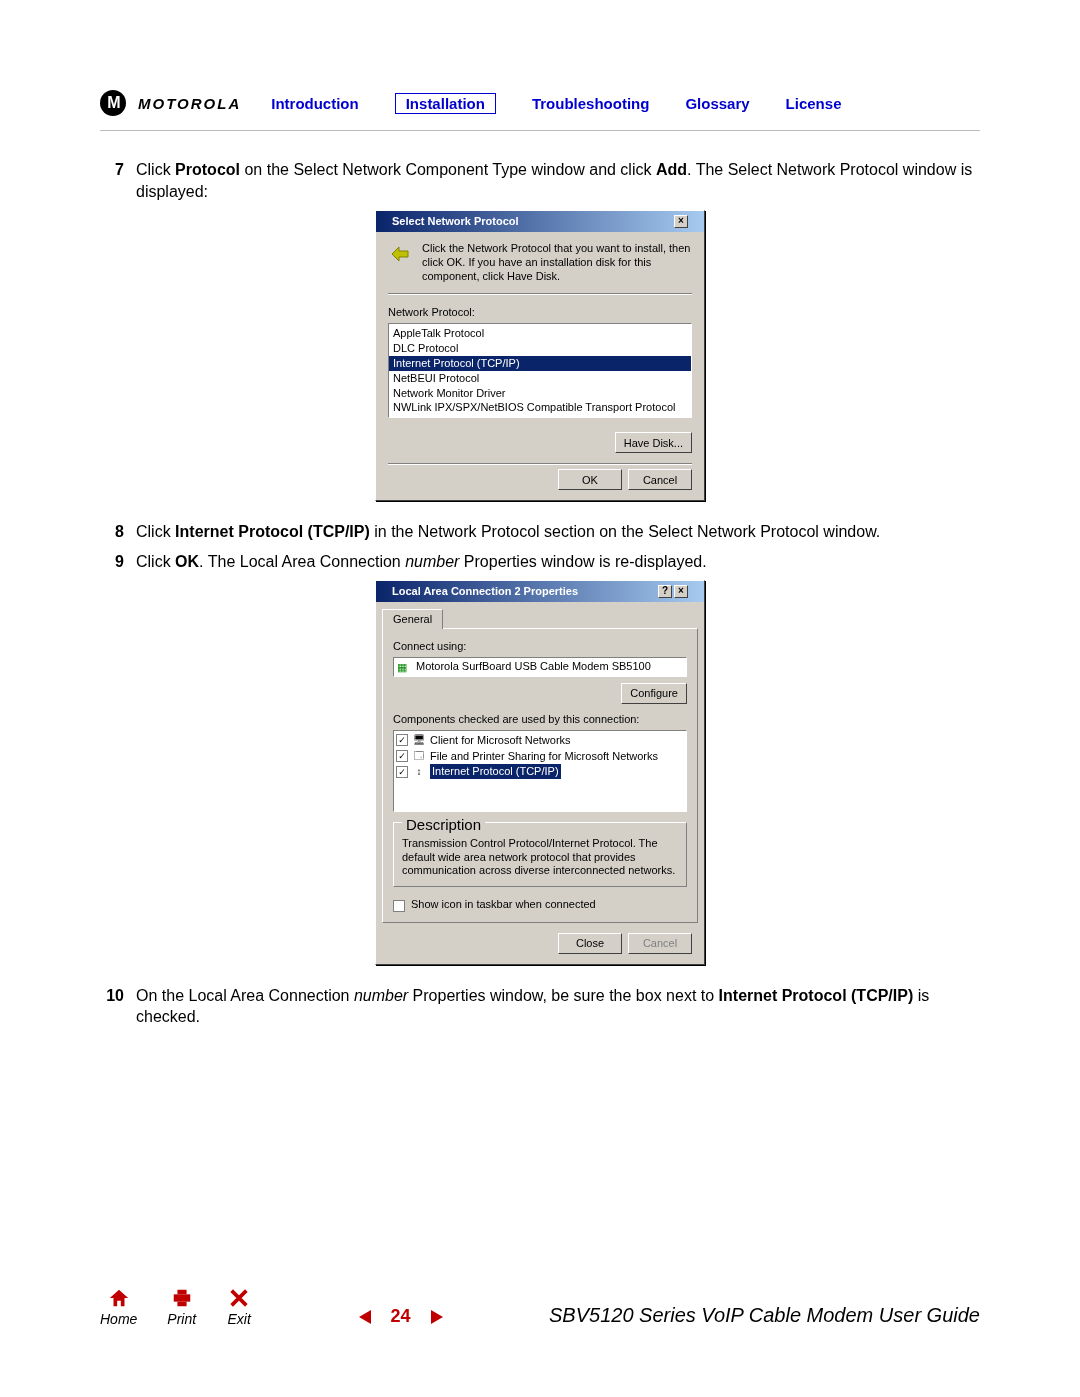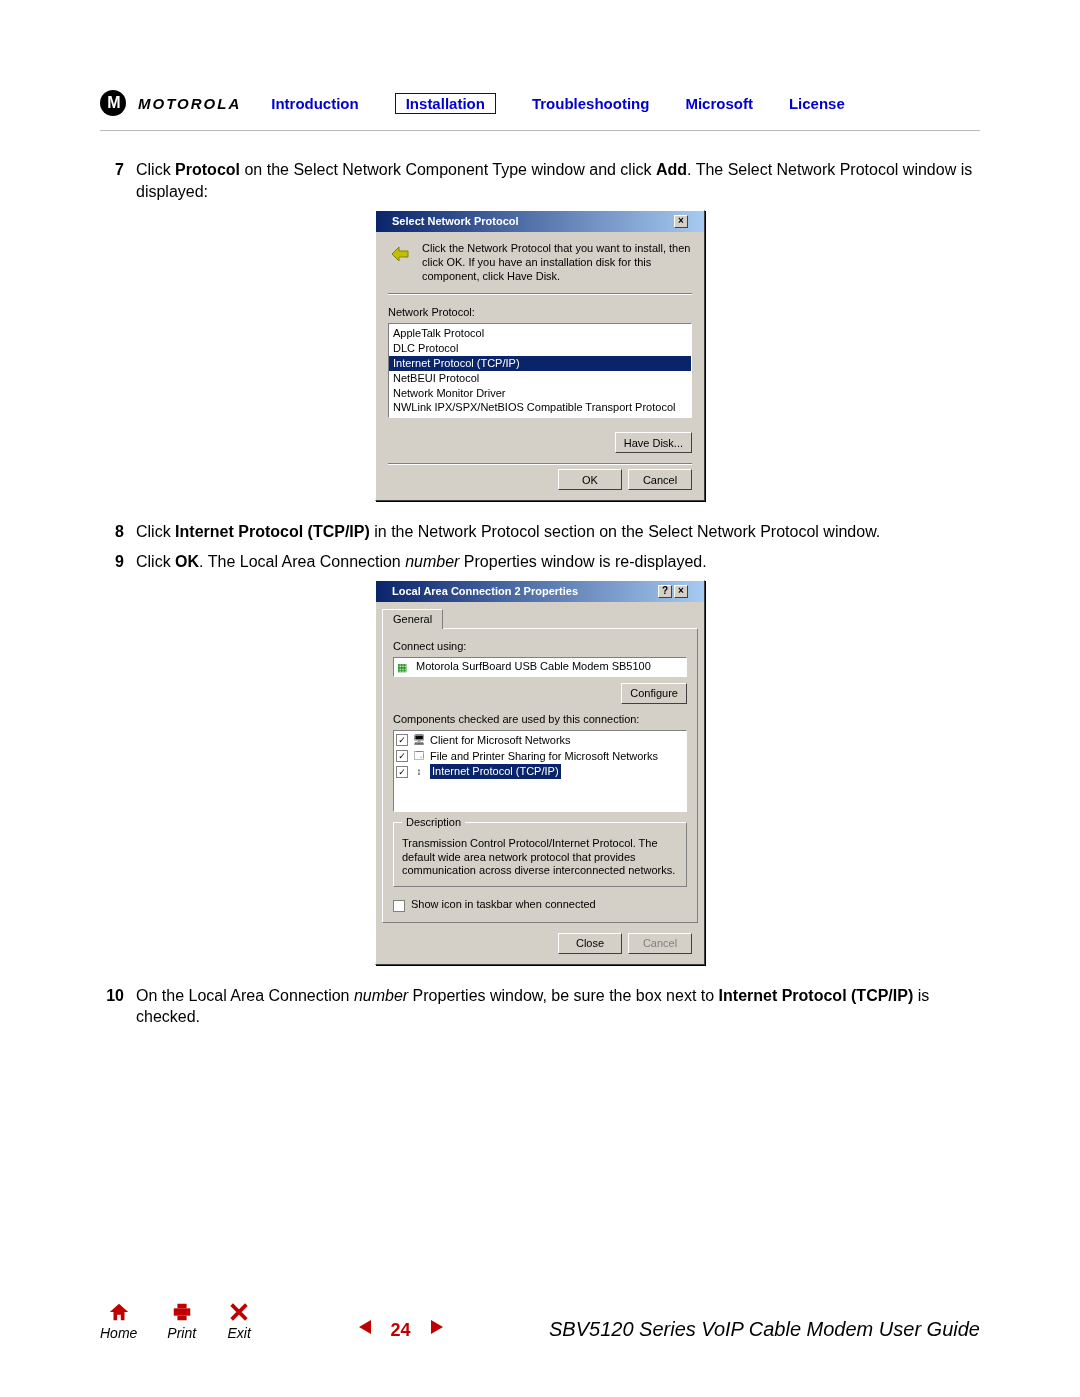--- a/index.html
+++ b/index.html
@@ -142,55 +142,55 @@
     background:#fff; border:1px solid #808080;
     border-right-color:#fff; border-bottom-color:#fff;
     padding:2px; height:82px;
   }
   .comp-item { display:flex; align-items:center; gap:4px; padding:0 0 1px 0; }
   .chk { width:12px; height:12px; border:1px solid #808080; background:#fff; display:flex; align-items:center; justify-content:center; font-size:9px; }
   .comp-sel span.txt { background:#0a246a; color:#fff; padding:0 2px; }
   .btnrow3 { display:flex; justify-content:space-between; gap:8px; margin-top:10px; }
   .btnrow3 .winbtn { flex:1; min-width:0; }
   .fieldset { border:1px solid #808080; border-top-color:#fff; border-left-color:#fff; margin-top:10px; position:relative; padding:14px 8px 8px; }
-  .fieldset .legend { position:absolute; top:-8px; left:8px; background:#d4d0c8; padding:0 4px; font-size:11px; }
+  .fieldset .legend { position:absolute; top:-8px; left:8px; background:#d4d0c8; padding:0 4px; font-size:15px; }
   .show-icon-row { display:flex; align-items:flex-end; gap:6px; margin-top:10px; }
   .comp-ico { font-size:10px; width:14px; text-align:center;}
   
   .footer {
-    position:absolute; left:100px; right:100px; bottom:56px;
+    position:absolute; left:100px; right:100px; bottom:70px;
     display:flex; align-items:flex-end; justify-content:space-between;
     font-size:15px;
   }
   .footer-left { display:flex; gap:30px; }
   .ficon { display:flex; flex-direction:column; align-items:center; gap:2px; color:#c00000; font-style:italic; font-size:14px; font-weight:bold;}
   .ficon svg { width:26px; height:22px; }
   .ficon .lbl { color:#000; font-weight:normal;}
-  .pager { display:flex; align-items:flex-start; gap:20px; font-weight:bold; }
+  .pager { display:flex; align-items:center; gap:20px; font-weight:bold; }
   .pager span.num { color:#c00000; font-size:18px;}
   .tri { width:0;height:0; border-top:7px solid transparent; border-bottom:7px solid transparent; }
   .tri.l { border-right:12px solid #c00000;}
   .tri.r { border-left:12px solid #c00000;}
   .guide { font-style:italic; font-size:20px; }
 </style>
 </head>
 <body>
 
 <div class="page">
 
   <div class="header">
     <div class="logo-circle">
       <span class="logo-inner">M</span>
     </div>
     <span class="brand">MOTOROLA</span>
     <nav class="nav">
       <a href="#">Introduction</a>
       <a href="#" class="active">Installation</a>
       <a href="#">Troubleshooting</a>
-      <a href="#">Microsoft</a>
+      <a href="#">Glossary</a>
       <a href="#">License</a>
     </nav>
   </div>
 
   <div class="content">
 
     <div class="step">
       <div class="step-num">7</div>
       <div class="step-body">
         <span>Click </span><b>Protocol</b><span> on the Select Network Component Type window and click </span><b>Add</b><span>. The Select Network Protocol window is displayed:</span>

